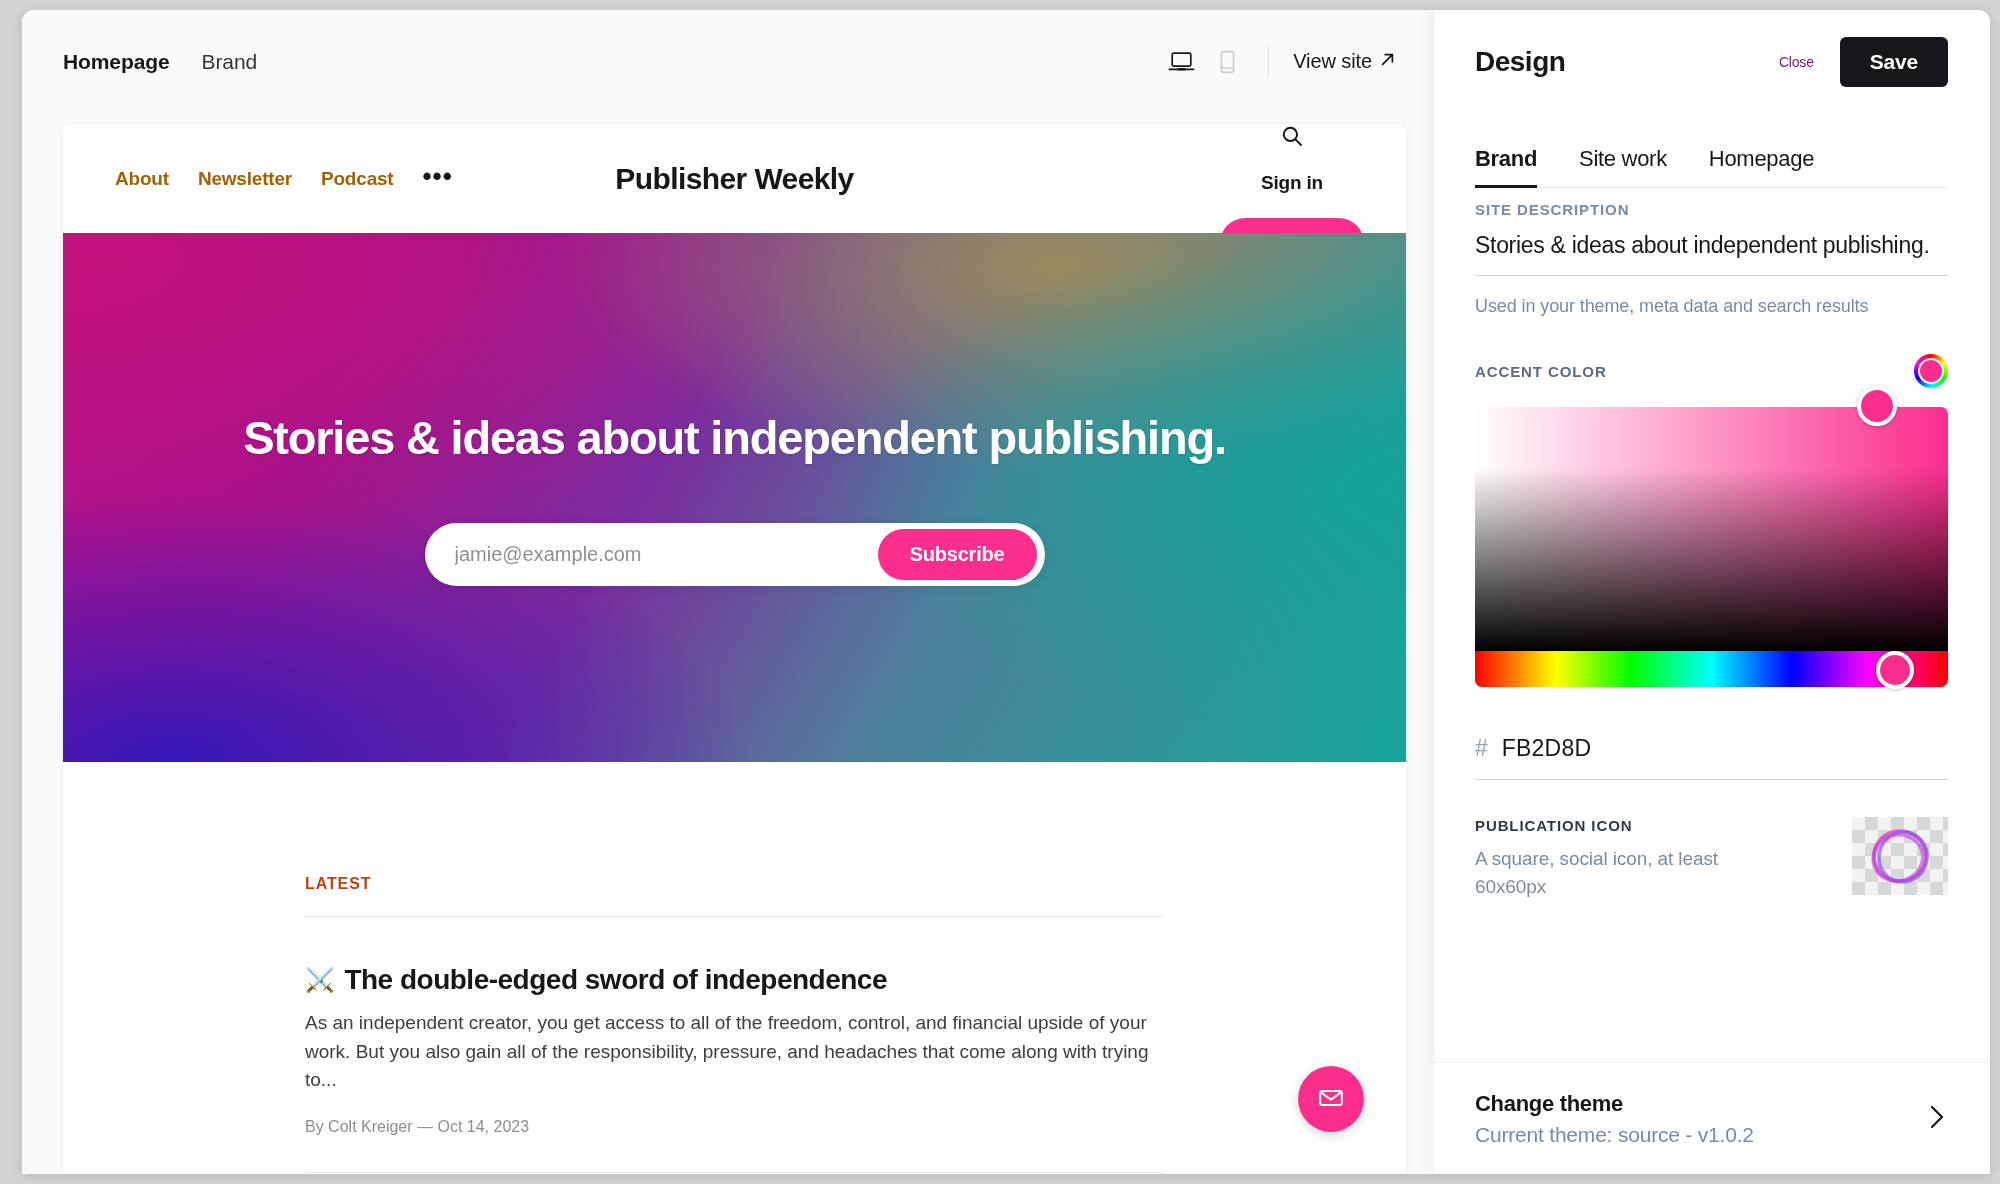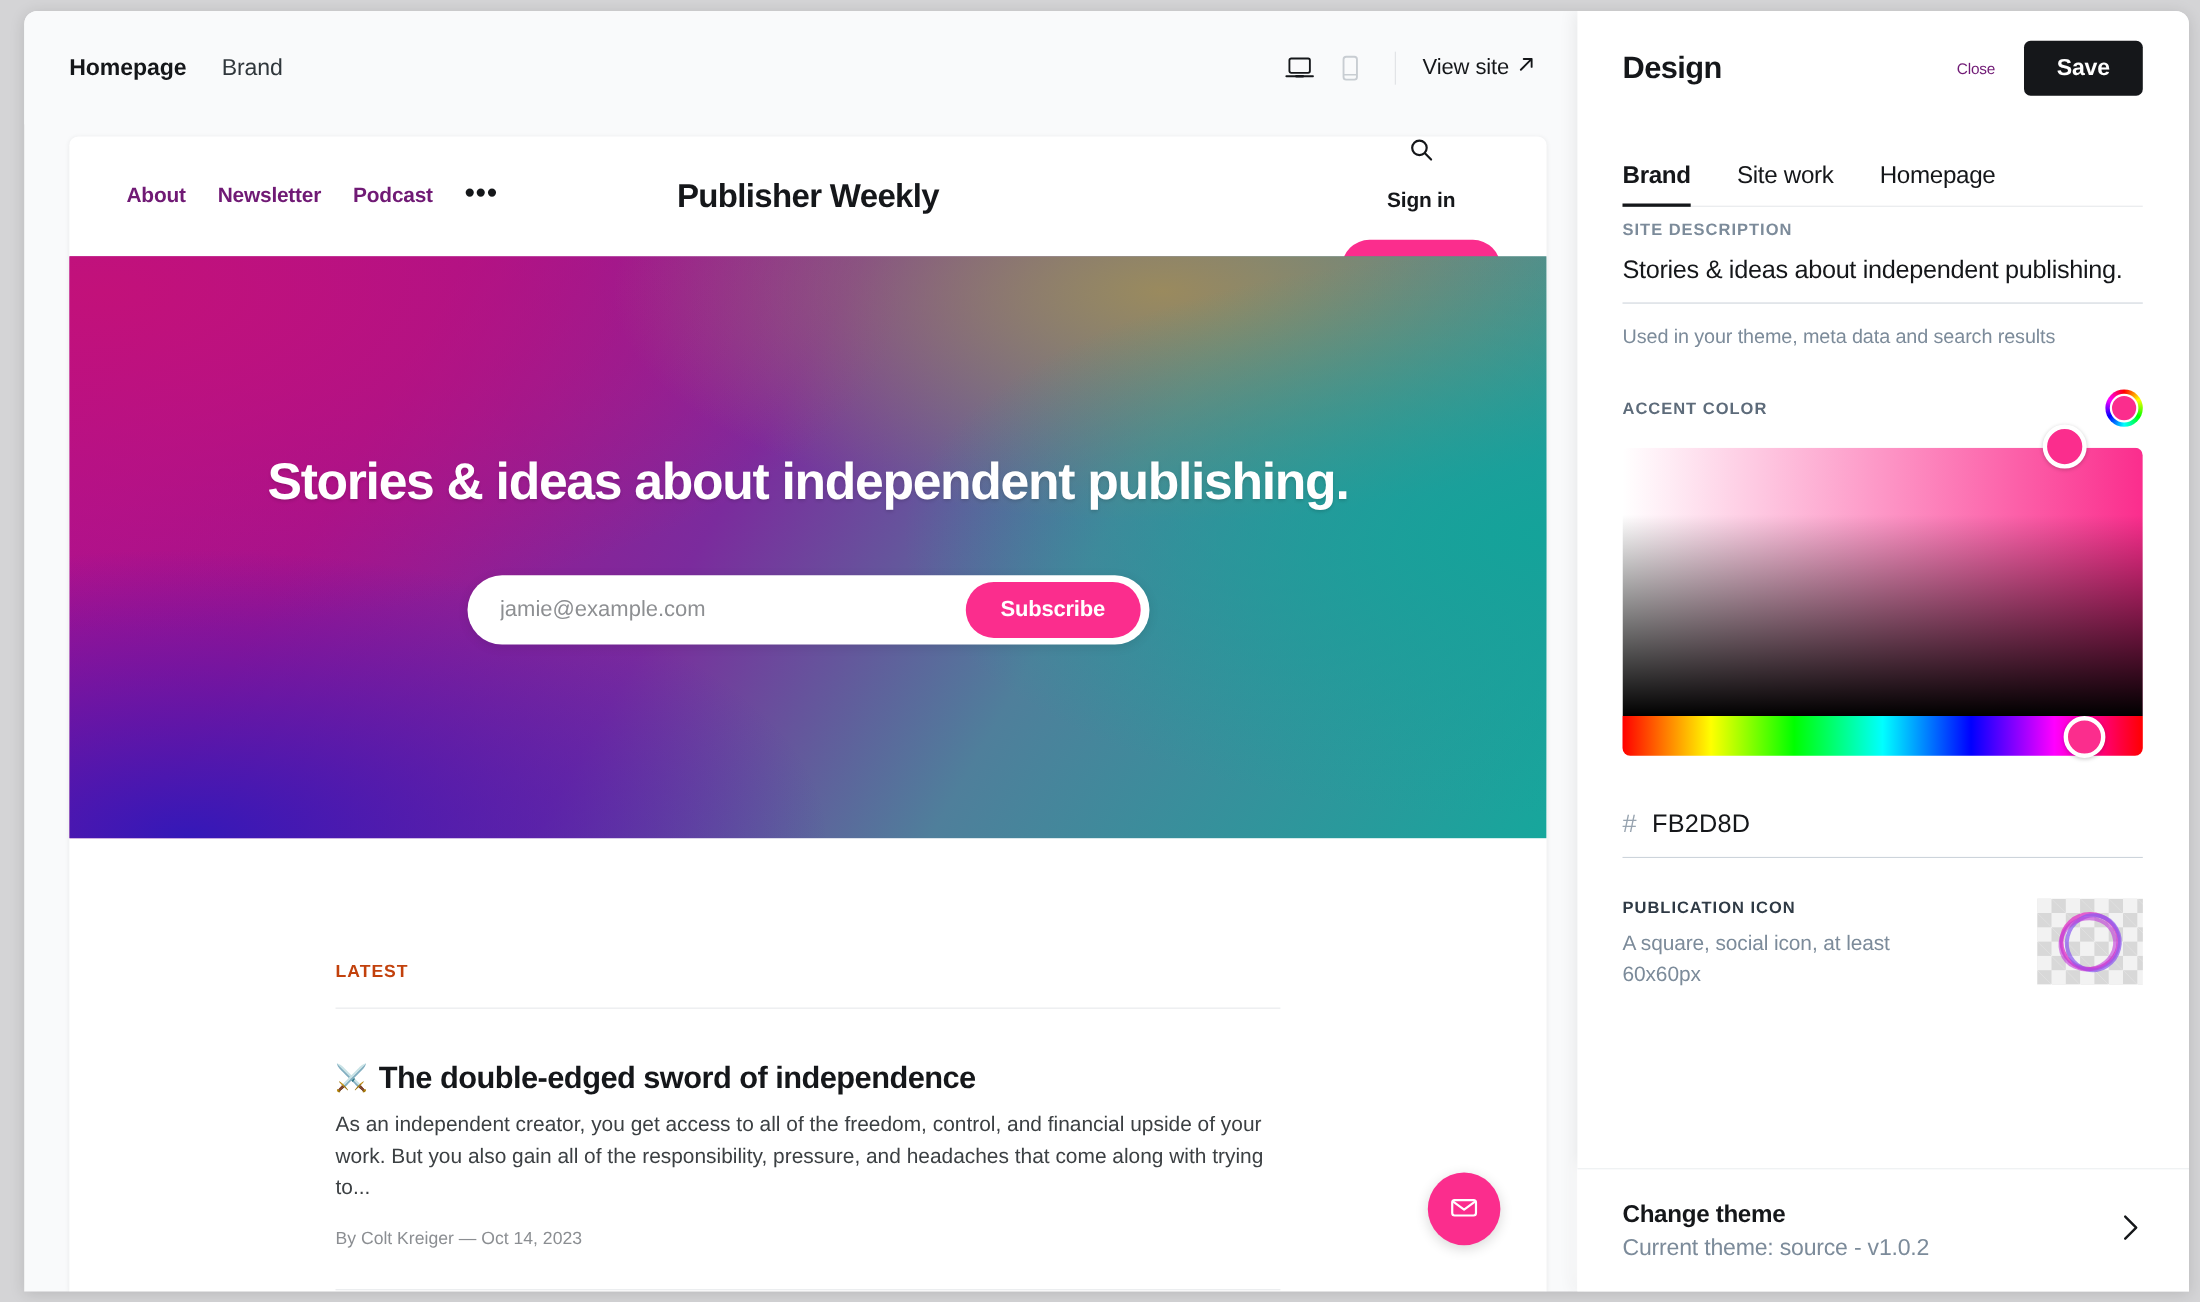--- a/index.html
+++ b/index.html
@@ -66,21 +66,21 @@
     box-shadow: 0 1px 5px rgba(0,0,0,.07);
   }
 
   
   #site-nav {
     height: 109px; display: flex; align-items: center;
     position: relative; padding: 0 52px;
   }
   .nav-left { display: flex; align-items: baseline; gap: 29px; }
   .nav-link {
-    font-size: 19px; font-weight: 600; color: #701a75;
+    font-size: 19px; font-weight: 600; color: #a16207;
     cursor: pointer; letter-spacing: -.2px;
   }
   .nav-more {
     font-size: 26px; font-weight: 700; color: #15171a;
     cursor: pointer; line-height: 10px; letter-spacing: 1px;
   }
   #site-title {
     position: absolute; left: 0; right: 0; top: 0; height: 109px;
     display: flex; align-items: center; justify-content: center;
     font-size: 30px; font-weight: 700; color: #15171a;

